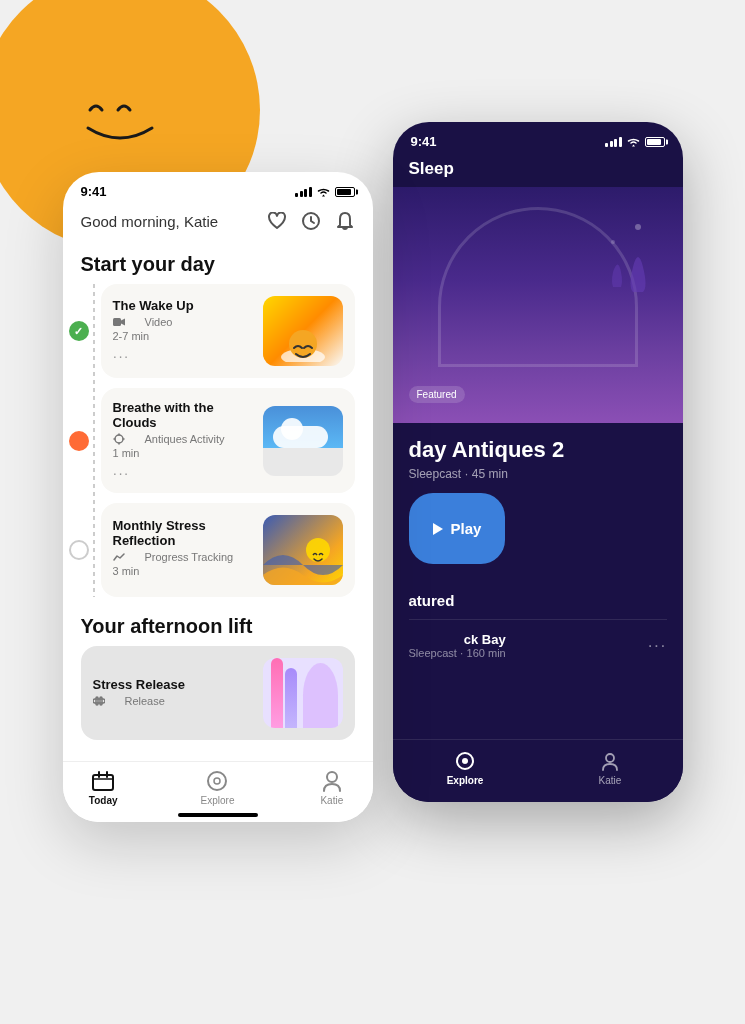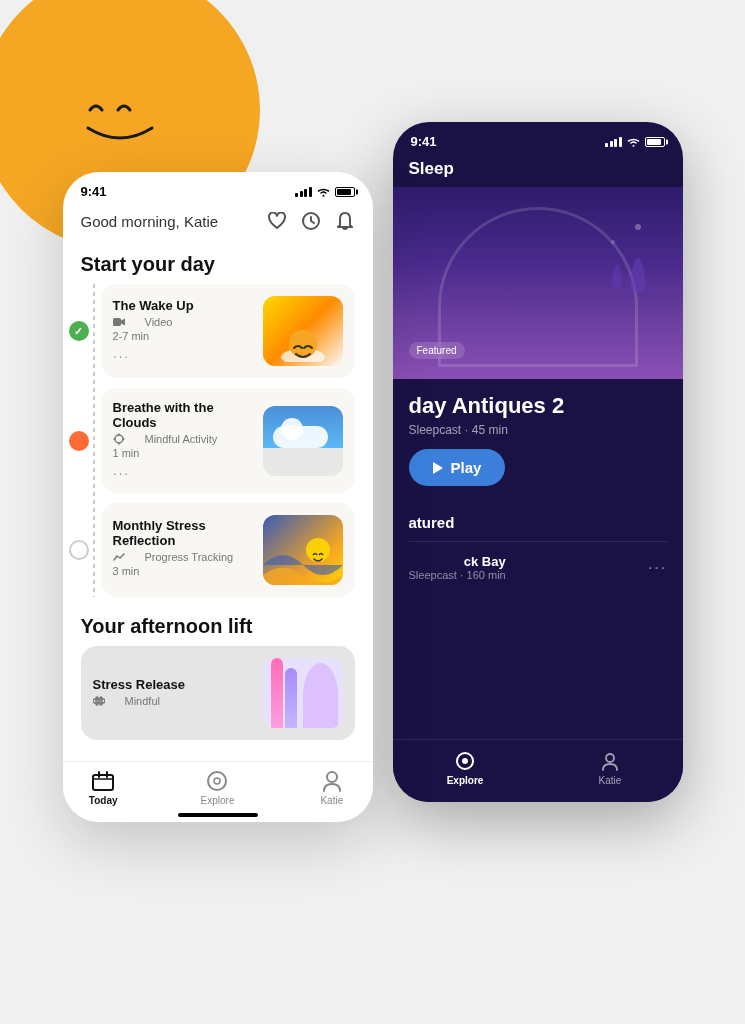--- a/index.html
+++ b/index.html
@@ -350,21 +350,21 @@
     .dark-title {
       font-size: 17px;
       font-weight: 600;
       color: #fff;
       padding: 4px 16px 8px;
     }
 
     
     .hero-image {
       width: 100%;
-      height: 192px;
+      height: 236px;
       background: linear-gradient(180deg, #2D1B6B 0%, #4A2A8C 40%, #6B3FA0 70%, #8B4FB5 100%);
       position: relative;
       overflow: hidden;
     }
     .hero-dome {
       position: absolute;
       top: 20px;
       left: 50%;
       transform: translateX(-50%);
       width: 200px;
@@ -399,21 +399,21 @@
       color: rgba(255,255,255,0.6);
       margin-bottom: 12px;
     }
     .play-button {
       display: inline-flex;
       align-items: center;
       gap: 8px;
       background: #3B7FDB;
       color: #fff;
       border-radius: 24px;
-      padding: 10px 24px;
+      padding: 27px 24px;
       font-size: 15px;
       font-weight: 600;
       cursor: pointer;
       margin-bottom: 20px;
     }
     .play-triangle {
       width: 0;
       height: 0;
       border-top: 6px solid transparent;
       border-bottom: 6px solid transparent;
@@ -654,21 +654,21 @@
       <div class="activity-card">
         <div class="timeline-dot active">
         </div>
         <div class="card-info">
           <div class="card-title">Breathe with the Clouds</div>
           <div class="card-meta">
             <svg width="12" height="12" viewBox="0 0 12 12" fill="none" stroke="#777" stroke-width="1.5">
               <circle cx="6" cy="6" r="4"></circle>
               <path d="M6 2 L6 1 M6 11 L6 10 M2 6 L1 6 M11 6 L10 6" stroke-linecap="round"></path>
             </svg>
-            <span>Mindful Activity</span>
+            <span>Antiques Activity</span>
           </div>
           <div class="card-duration">1 min</div>
           <div class="card-more">···</div>
         </div>
         <div class="card-image">
           <div class="img-breathe" style="position:relative;">
 
             <div style="position:absolute;bottom:28px;left:10px;background:white;border-radius:20px;width:55px;height:22px;opacity:0.9;"></div>
             <div style="position:absolute;bottom:36px;left:18px;background:white;border-radius:50%;width:22px;height:22px;opacity:0.9;"></div>
           </div>
@@ -708,21 +708,21 @@
       <div class="afternoon-title">Your afternoon lift</div>
       <div class="afternoon-card">
         <div class="card-info">
           <div class="card-title">Stress Release</div>
           <div class="card-meta">
             <svg width="12" height="12" viewBox="0 0 12 12" fill="none" stroke="#777" stroke-width="1.5">
               <rect x="0" y="4" width="12" height="4" rx="2"></rect>
               <rect x="3" y="2" width="2" height="8" rx="1"></rect>
               <rect x="7" y="2" width="2" height="8" rx="1"></rect>
             </svg>
-            <span>Mindful</span>
+            <span>Release</span>
           </div>
         </div>
         <div class="card-image">
           <div class="img-stress-release" style="position:relative;overflow:hidden;">
 
             <div style="position:absolute;left:8px;bottom:0;top:0;width:12px;background:linear-gradient(180deg,#ff6eb4,#ff9de2);border-radius:6px 6px 0 0;"></div>
             <div style="position:absolute;left:22px;bottom:0;top:10px;width:12px;background:linear-gradient(180deg,#a78bfa,#c4b5fd);border-radius:6px 6px 0 0;"></div>
 
             <div style="position:absolute;right:5px;bottom:0;width:35px;height:65px;background:#d8b4fe;border-radius:50% 50% 0 0;opacity:0.7;"></div>
           </div>

